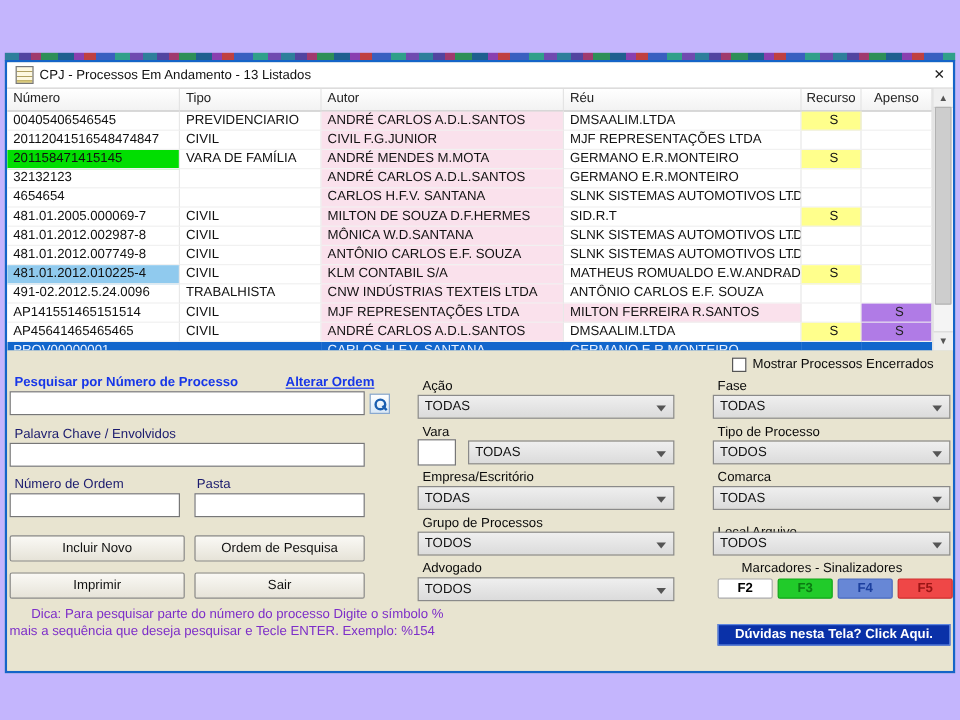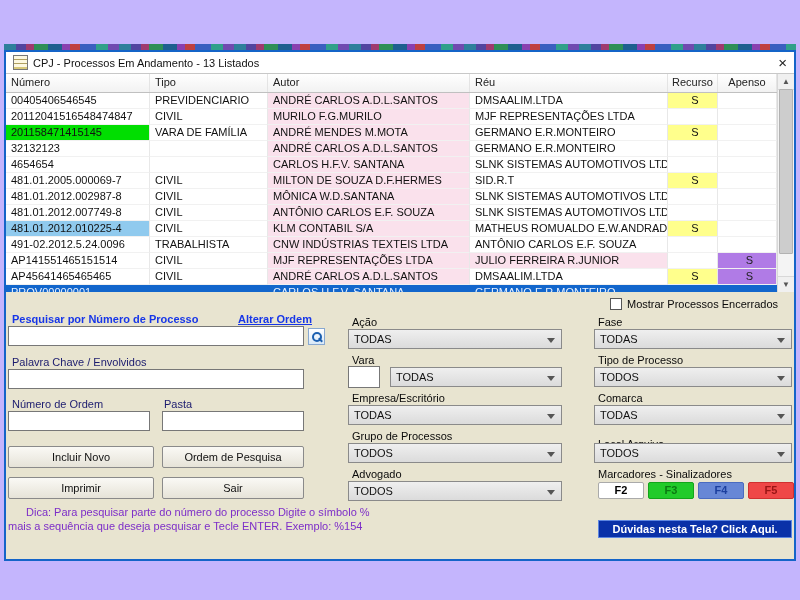--- a/index.html
+++ b/index.html
@@ -122,21 +122,21 @@
               <div class="tcell c-num w-num">00405406546545</div>
               <div class="tcell c-tipo w-tipo">PREVIDENCIARIO</div>
               <div class="tcell c-autor w-autor">ANDRÉ CARLOS A.D.L.SANTOS</div>
               <div class="tcell c-reu w-reu">DMSAALIM.LTDA</div>
               <div class="tcell c-rec w-rec s-yellow">S</div>
               <div class="tcell c-ape w-ape"></div>
             </div>
             <div class="trow">
               <div class="tcell c-num w-num">20112041516548474847</div>
               <div class="tcell c-tipo w-tipo">CIVIL</div>
-              <div class="tcell c-autor w-autor">MURILO F.G.MURILO</div>
+              <div class="tcell c-autor w-autor">CIVIL F.G.JUNIOR</div>
               <div class="tcell c-reu w-reu">MJF REPRESENTAÇÕES LTDA</div>
               <div class="tcell c-rec w-rec"></div>
               <div class="tcell c-ape w-ape"></div>
             </div>
             <div class="trow">
               <div class="tcell c-num w-num hl-green">201158471415145</div>
               <div class="tcell c-tipo w-tipo">VARA DE FAMÍLIA</div>
               <div class="tcell c-autor w-autor">ANDRÉ MENDES M.MOTA</div>
               <div class="tcell c-reu w-reu">GERMANO E.R.MONTEIRO</div>
               <div class="tcell c-rec w-rec s-yellow">S</div>
@@ -195,21 +195,21 @@
               <div class="tcell c-tipo w-tipo">TRABALHISTA</div>
               <div class="tcell c-autor w-autor">CNW INDÚSTRIAS TEXTEIS LTDA</div>
               <div class="tcell c-reu w-reu">ANTÔNIO CARLOS E.F. SOUZA</div>
               <div class="tcell c-rec w-rec"></div>
               <div class="tcell c-ape w-ape"></div>
             </div>
             <div class="trow">
               <div class="tcell c-num w-num">AP141551465151514</div>
               <div class="tcell c-tipo w-tipo">CIVIL</div>
               <div class="tcell c-autor w-autor">MJF REPRESENTAÇÕES LTDA</div>
-              <div class="tcell c-reu w-reu pink">JULIO FERREIRA R.JUNIOR</div>
+              <div class="tcell c-reu w-reu pink">MILTON FERREIRA R.SANTOS</div>
               <div class="tcell c-rec w-rec"></div>
               <div class="tcell c-ape w-ape s-purple">S</div>
             </div>
             <div class="trow">
               <div class="tcell c-num w-num">AP45641465465465</div>
               <div class="tcell c-tipo w-tipo">CIVIL</div>
               <div class="tcell c-autor w-autor">ANDRÉ CARLOS A.D.L.SANTOS</div>
               <div class="tcell c-reu w-reu">DMSAALIM.LTDA</div>
               <div class="tcell c-rec w-rec s-yellow">S</div>
               <div class="tcell c-ape w-ape s-purple">S</div>
@@ -278,21 +278,21 @@
 
       <span class="lbl" style="left:592px;top:62px;">Tipo de Processo</span>
       <div class="dd" style="left:588px;top:75px;width:198px;"><span>TODOS</span><span class="chev"></span></div>
 
       <span class="lbl" style="left:592px;top:100px;">Comarca</span>
       <div class="dd" style="left:588px;top:113px;width:198px;"><span>TODAS</span><span class="chev"></span></div>
 
       <span class="lbl" style="left:592px;top:146px;">Local Arquivo</span>
       <div class="dd" style="left:588px;top:151px;width:198px;"><span>TODOS</span><span class="chev"></span></div>
 
-      <span class="lbl" style="left:592px;top:176px;">Marcadores - Sinalizadores</span>
+      <span class="lbl" style="left:612px;top:176px;">Marcadores - Sinalizadores</span>
       <div class="markers">
           <div class="mk" style="background: rgb(255, 255, 255); color: rgb(0, 0, 0); border: 1px solid rgb(170, 170, 170);">F2</div>
           <div class="mk" style="background: rgb(33, 203, 42); color: rgb(11, 122, 18); border: 1px solid rgb(18, 165, 26);">F3</div>
           <div class="mk" style="background: rgb(103, 135, 214); color: rgb(28, 63, 158); border: 1px solid rgb(74, 107, 192);">F4</div>
           <div class="mk" style="background: rgb(239, 71, 71); color: rgb(154, 21, 21); border: 1px solid rgb(208, 48, 48);">F5</div>
         </div>
 
       <div class="help">Dúvidas nesta Tela? Click Aqui.</div>
     </div>
   </div>

